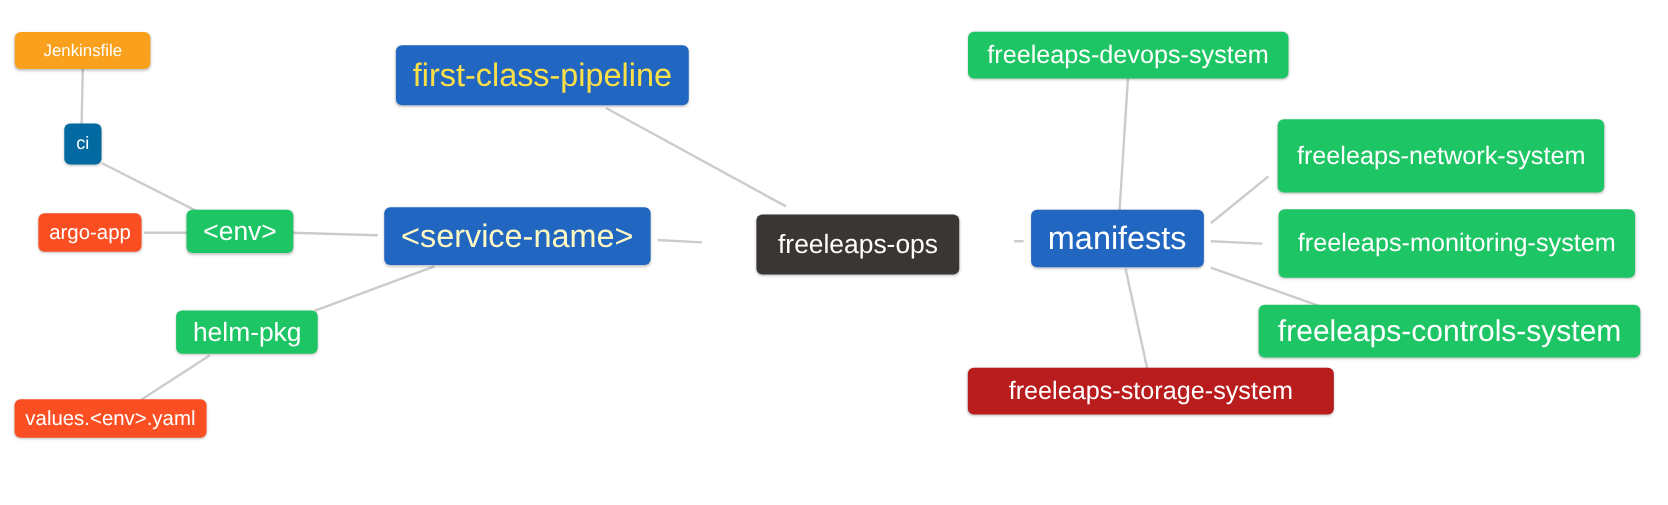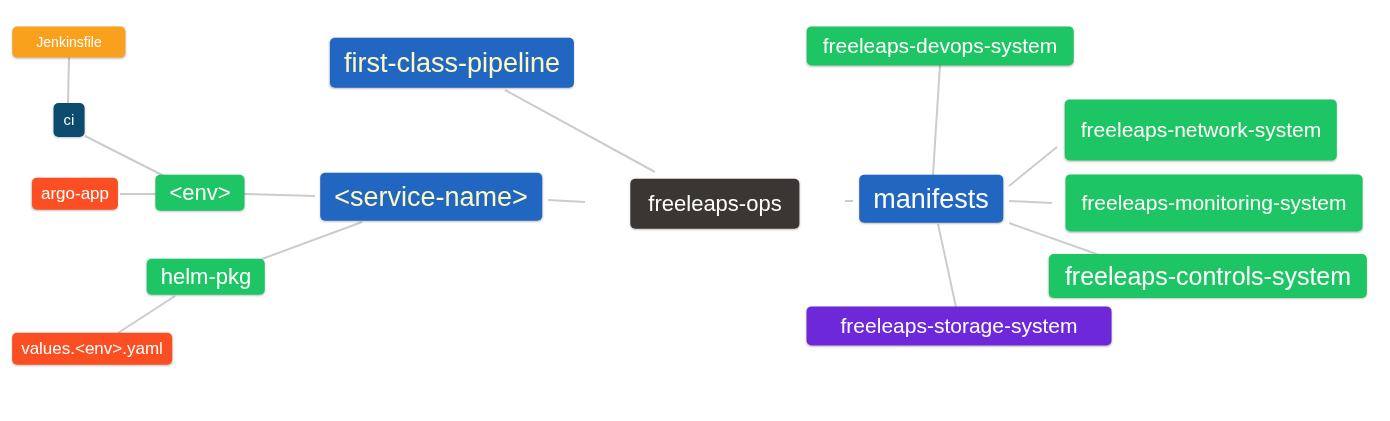--- a/index.html
+++ b/index.html
@@ -44,28 +44,28 @@
       <line x1="505" y1="90" x2="655" y2="172" stroke="#cccccc" stroke-width="2"></line>
       <line x1="845" y1="201" x2="853" y2="201" stroke="#cccccc" stroke-width="2"></line>
       <line x1="933" y1="175" x2="940" y2="64" stroke="#cccccc" stroke-width="2"></line>
       <line x1="1009" y1="186" x2="1057" y2="147" stroke="#cccccc" stroke-width="2"></line>
       <line x1="1009" y1="201" x2="1052" y2="203" stroke="#cccccc" stroke-width="2"></line>
       <line x1="1009" y1="223" x2="1105" y2="257" stroke="#cccccc" stroke-width="2"></line>
       <line x1="938" y1="224" x2="956" y2="307" stroke="#cccccc" stroke-width="2"></line>
     </svg>
   <div id="node-layer">
       <div class="node" style="left: 69px; top: 42px; font-size: 14px; padding: 7px 24px; background: rgb(249, 161, 29); color: rgb(255, 255, 255);">Jenkinsfile</div>
-      <div class="node" style="left: 69px; top: 120px; font-size: 15px; padding: 8px 10px; background: #0c4a6e; color: rgb(255, 255, 255);">ci</div>
+      <div class="node" style="left: 69px; top: 120px; font-size: 15px; padding: 8px 10px; background: #0369a1; color: rgb(255, 255, 255);">ci</div>
       <div class="node" style="left: 75px; top: 194px; font-size: 17px; padding: 6px 9px; background: rgb(251, 79, 35); color: rgb(255, 255, 255);">argo-app</div>
       <div class="node" style="left: 200px; top: 193px; font-size: 22px; padding: 5px 14px; background: rgb(30, 197, 100); color: rgb(255, 255, 255);">&lt;env&gt;</div>
       <div class="node" style="left: 206px; top: 277px; font-size: 22px; padding: 5px 14px; background: rgb(30, 197, 100); color: rgb(255, 255, 255);">helm-pkg</div>
       <div class="node" style="left: 92px; top: 349px; font-size: 17px; padding: 6px 9px; background: rgb(251, 79, 35); color: rgb(255, 255, 255);">values.&lt;env&gt;.yaml</div>
-      <div class="node" style="left: 452px; top: 63px; font-size: 27px; padding: 9px 14px; background: rgb(33, 102, 193); color: #fef9c3;">first-class-pipeline</div>
+      <div class="node" style="left: 452px; top: 63px; font-size: 27px; padding: 9px 14px; background: rgb(33, 102, 193); color: #fde047;">first-class-pipeline</div>
       <div class="node" style="left: 431px; top: 197px; font-size: 27px; padding: 8px 14px; background: rgb(33, 102, 193); color: #fef9c3;">&lt;service-name&gt;</div>
       <div class="node" style="left: 715px; top: 204px; font-size: 22px; padding: 12px 18px; background: rgb(58, 54, 51); color: rgb(255, 255, 255);">freeleaps-ops</div>
       <div class="node" style="left: 931px; top: 199px; font-size: 27px; padding: 8px 14px; background: rgb(33, 102, 193); color: rgb(255, 255, 255);">manifests</div>
       <div class="node" style="left: 940px; top: 46px; font-size: 21px; padding: 7px 16px; background: rgb(30, 197, 100); color: rgb(255, 255, 255);">freeleaps-devops-system</div>
       <div class="node" style="left: 1201px; top: 130px; font-size: 21px; padding: 18px 16px; background: rgb(30, 197, 100); color: rgb(255, 255, 255);">freeleaps-network-system</div>
       <div class="node" style="left: 1214px; top: 203px; font-size: 21px; padding: 16px 16px; background: rgb(30, 197, 100); color: rgb(255, 255, 255);">freeleaps-monitoring-system</div>
       <div class="node" style="left: 1208px; top: 276px; font-size: 25px; padding: 7px 16px; background: rgb(30, 197, 100); color: rgb(255, 255, 255);">freeleaps-controls-system</div>
-      <div class="node" style="left: 959px; top: 326px; font-size: 21px; padding: 7px 34px; background: #6d28d9; color: rgb(255, 255, 255);">freeleaps-storage-system</div>
+      <div class="node" style="left: 959px; top: 326px; font-size: 21px; padding: 7px 34px; background: #b91c1c; color: rgb(255, 255, 255);">freeleaps-storage-system</div>
     </div>
 </div>
 
 </body></html>

